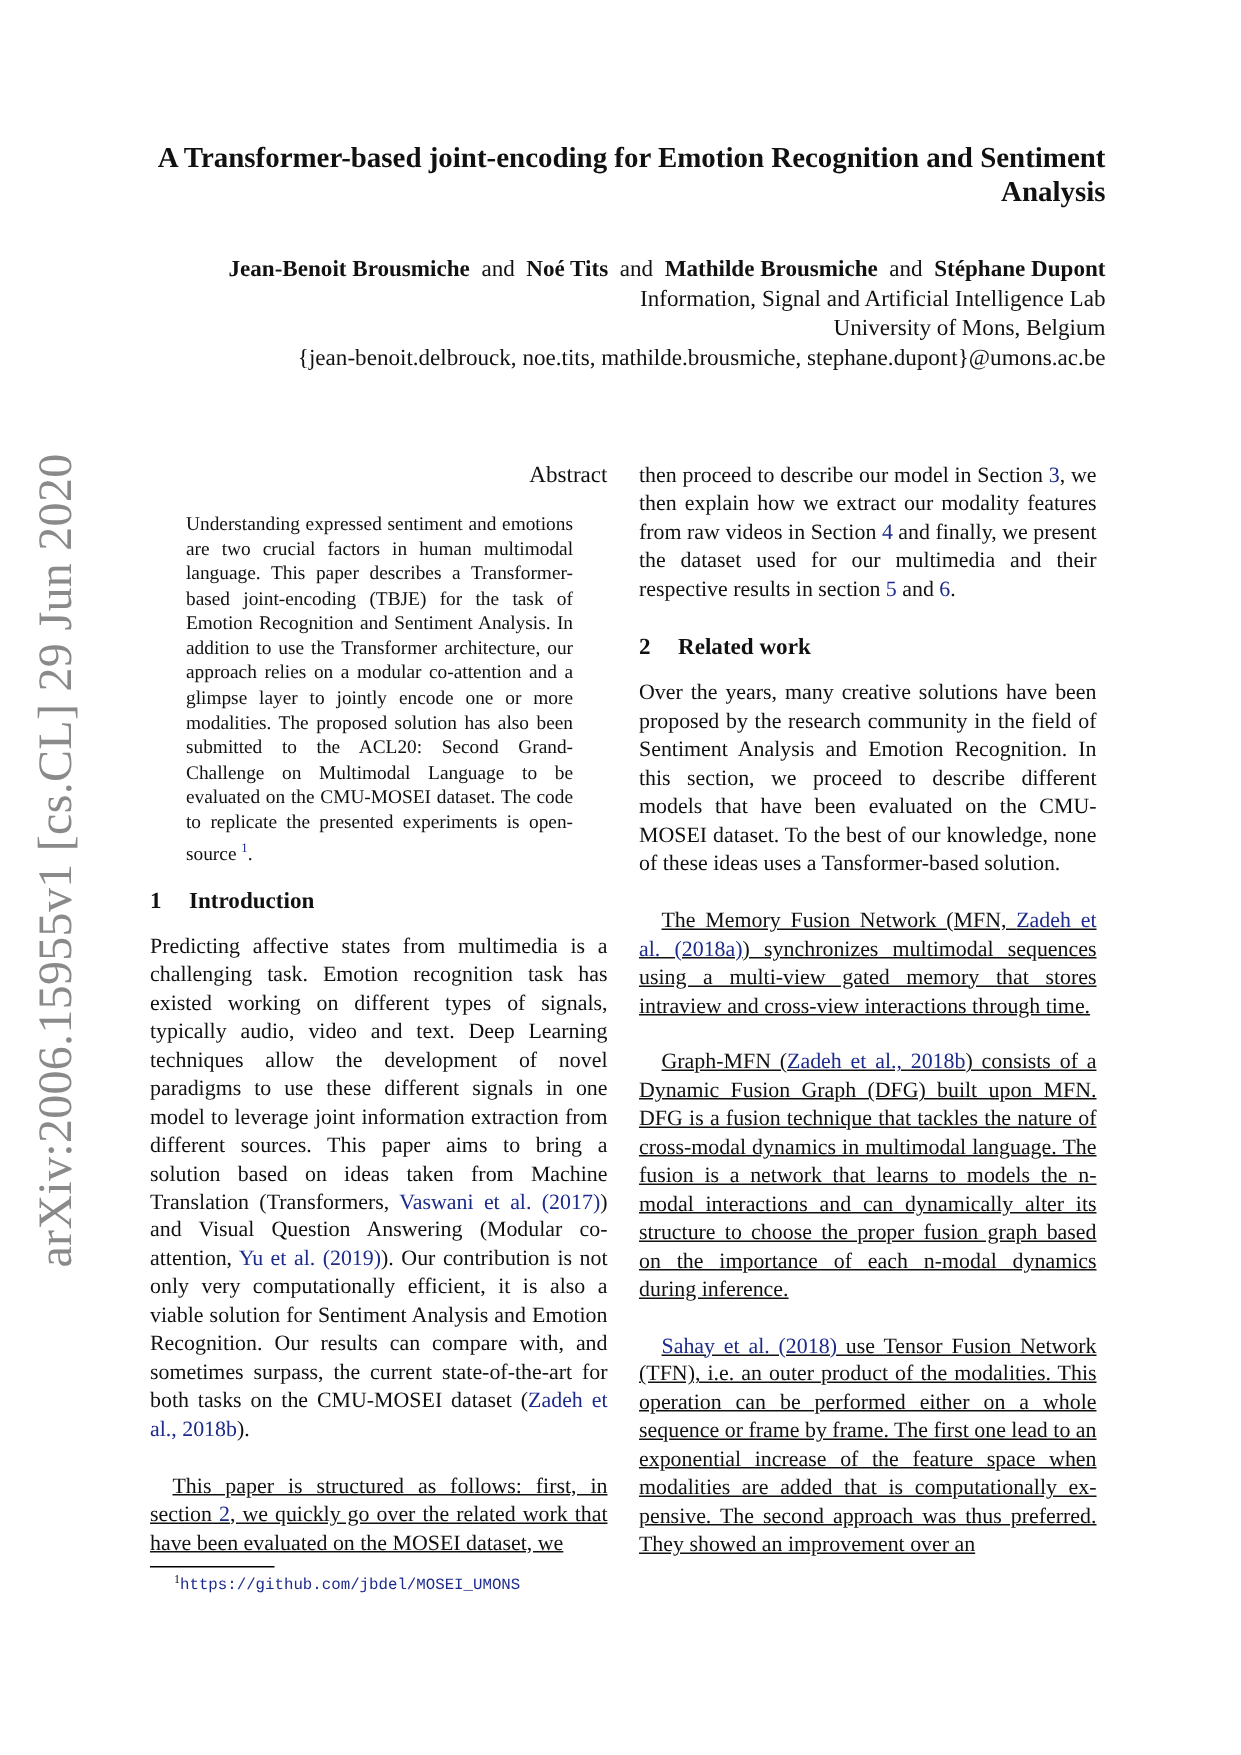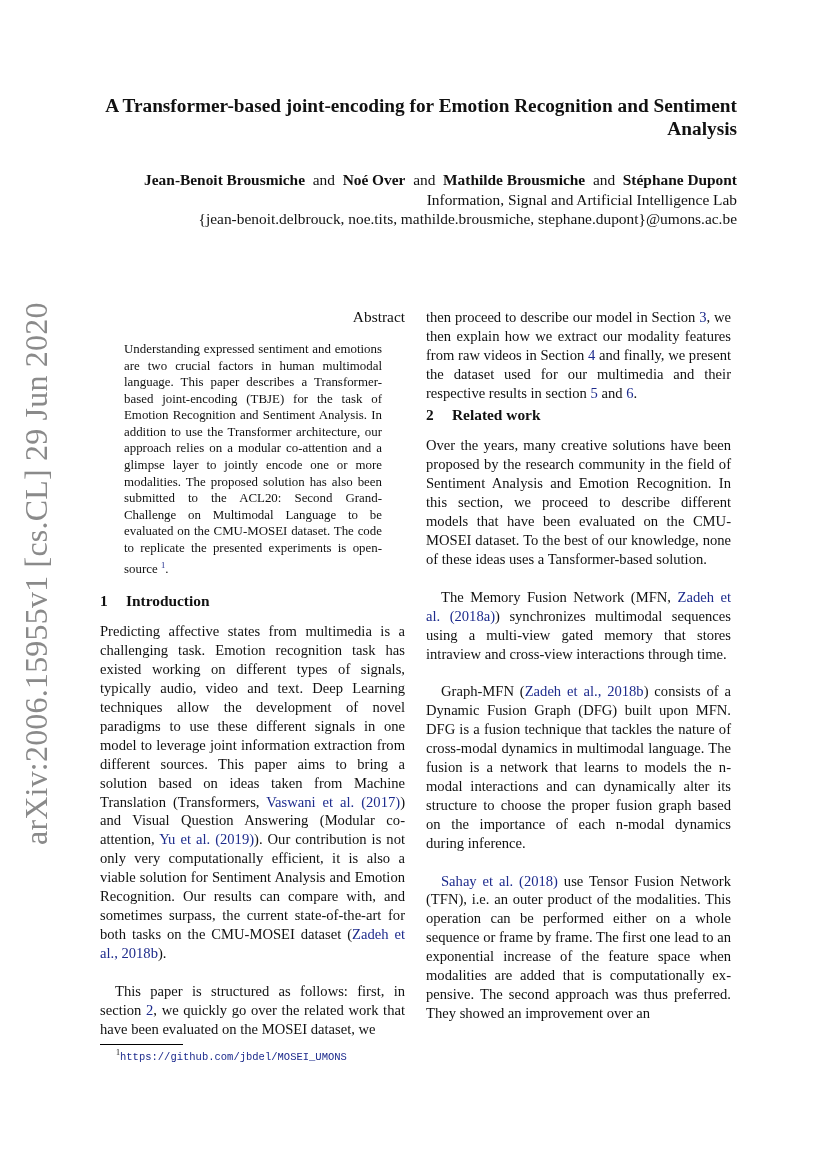--- a/index.html
+++ b/index.html
@@ -13,63 +13,64 @@
   .authors { margin-top: 30px; font-size: 15.4px; line-height: 19.5px; }
   .authors b { font-weight: bold; }
   .col { position: absolute; width: 305px; font-size: 14.6px; line-height: 18.9px; text-align: justify; }
   .col-left { left: 100px; top: 308px; }
   .col-right { left: 426px; top: 308px; }
   .abs-title { text-align: right; font-weight: normal; font-size: 15.4px; margin: 0 0 14px 0; }
   .abs-body { margin: 0 0 0 24px; width: 258px; font-size: 12.9px; line-height: 16.6px; text-align: justify; }
   h2.sec { font-size: 15.4px; font-weight: bold; margin: 14px 0 12px 0; }
   h2.sec .num { display: inline-block; width: 26px; }
   p { margin: 0; }
-  p.indent { text-indent: 15px; }
+  p.indent { text-indent: 15px; text-decoration: underline; }
   .gap { height: 19px; }
   .fn-rule { position: absolute; left: 100px; top: 1044px; width: 83px; border-top: 1px solid #000; }
   .footnote { position: absolute; left: 116px; top: 1048px; font-family: "Liberation Mono", monospace; font-size: 10.5px; color: #1c2a8c; }
   .footnote sup { font-family: "Liberation Serif", serif; font-size: 8px; color: #111; }
   sup.fnref { font-size: 8.5px; color: #1c2a8c; }
 </style>
 </head>
 <body>
 
 <div class="arxiv">arXiv:2006.15955v1  [cs.CL]  29 Jun 2020</div>
 
 <div class="header">
   <h1 class="title">A Transformer-based joint-encoding for Emotion Recognition and Sentiment Analysis</h1>
   <div class="authors">
     <div>
       <b>Jean-Benoit Brousmiche</b>&nbsp;
       <span>and</span>&nbsp;
-      <b>Noé Over</b>&nbsp;
+      <b>Noé Tits</b>&nbsp;
       <span>and</span>&nbsp;
       <b>Mathilde Brousmiche</b>&nbsp;
       <span>and</span>&nbsp;
       <b>Stéphane Dupont</b>
     </div>
     <div>Information, Signal and Artificial Intelligence Lab</div>
+    <div>University of Mons, Belgium</div>
     <div>{jean-benoit.delbrouck, noe.tits, mathilde.brousmiche, stephane.dupont}@umons.ac.be</div>
   </div>
 </div>
 
 <div class="col col-left">
   <div class="abs-title">Abstract</div>
   <p class="abs-body"><span>Understanding expressed sentiment and emotions are two crucial factors in human multimodal language. This paper describes a Transformer-based joint-encoding (TBJE) for the task of Emotion Recognition and Sentiment Analysis. In addition to use the Transformer architecture, our approach relies on a modular co-attention and a glimpse layer to jointly encode one or more modalities. The proposed solution has also been submitted to the ACL20: Second Grand-Challenge on Multimodal Language to be evaluated on the CMU-MOSEI dataset. The code to replicate the presented experiments is open-source</span> <sup class="fnref"><a class="cite">1</a></sup>.</p>
 
   <h2 class="sec"><span class="num">1</span><span>Introduction</span></h2>
   <p><span>Predicting affective states from multimedia is a challenging task. Emotion recognition task has existed working on different types of signals, typically audio, video and text. Deep Learning techniques allow the development of novel paradigms to use these different signals in one model to leverage joint information extraction from different sources. This paper aims to bring a solution based on ideas taken from Machine Translation (Transformers, </span><a class="cite">Vaswani et al. (2017)</a><span>) and Visual Question Answering (Modular co-attention, </span><a class="cite">Yu et al. (2019)</a><span>). Our contribution is not only very computationally efficient, it is also a viable solution for Sentiment Analysis and Emotion Recognition. Our results can compare with, and sometimes surpass, the current state-of-the-art for both tasks on the CMU-MOSEI dataset (</span><a class="cite">Zadeh et al., 2018b</a><span>).</span></p>
   <div class="gap"></div>
   <p class="indent"><span>This paper is structured as follows: first, in section </span><a class="cite">2</a><span>, we quickly go over the related work that have been evaluated on the MOSEI dataset, we</span></p>
 </div>
 
 <div class="col col-right">
   <p><span>then proceed to describe our model in Section </span><a class="cite">3</a><span>, we then explain how we extract our modality features from raw videos in Section </span><a class="cite">4</a><span> and finally, we present the dataset used for our multimedia and their respective results in section </span><a class="cite">5</a><span> and </span><a class="cite">6</a><span>.</span></p>
 
-  <h2 class="sec" style="margin-top:3px"><span class="num">2</span><span>Related work</span></h2>
+  <h2 class="sec" style="margin-top:20px"><span class="num">2</span><span>Related work</span></h2>
   <p>Over the years, many creative solutions have been proposed by the research community in the field of Sentiment Analysis and Emotion Recognition. In this section, we proceed to describe different models that have been evaluated on the CMU-MOSEI dataset. To the best of our knowledge, none of these ideas uses a Tansformer-based solution.</p>
   <div class="gap"></div>
   <p class="indent"><span>The Memory Fusion Network (MFN, </span><a class="cite">Zadeh et al. (2018a)</a><span>) synchronizes multimodal sequences using a multi-view gated memory that stores intraview and cross-view interactions through time.</span></p>
   <div class="gap"></div>
   <p class="indent"><span>Graph-MFN (</span><a class="cite">Zadeh et al., 2018b</a><span>) consists of a Dynamic Fusion Graph (DFG) built upon MFN. DFG is a fusion technique that tackles the nature of cross-modal dynamics in multimodal language. The fusion is a network that learns to models the n-modal interactions and can dynamically alter its structure to choose the proper fusion graph based on the importance of each n-modal dynamics during inference.</span></p>
   <div class="gap"></div>
   <p class="indent"><a class="cite">Sahay et al. (2018)</a><span> use Tensor Fusion Network (TFN), i.e. an outer product of the modalities. This operation can be performed either on a whole sequence or frame by frame. The first one lead to an exponential increase of the feature space when modalities are added that is computationally ex-pensive. The second approach was thus preferred. They showed an improvement over an</span></p>
 </div>
 
 <div class="fn-rule"></div>

